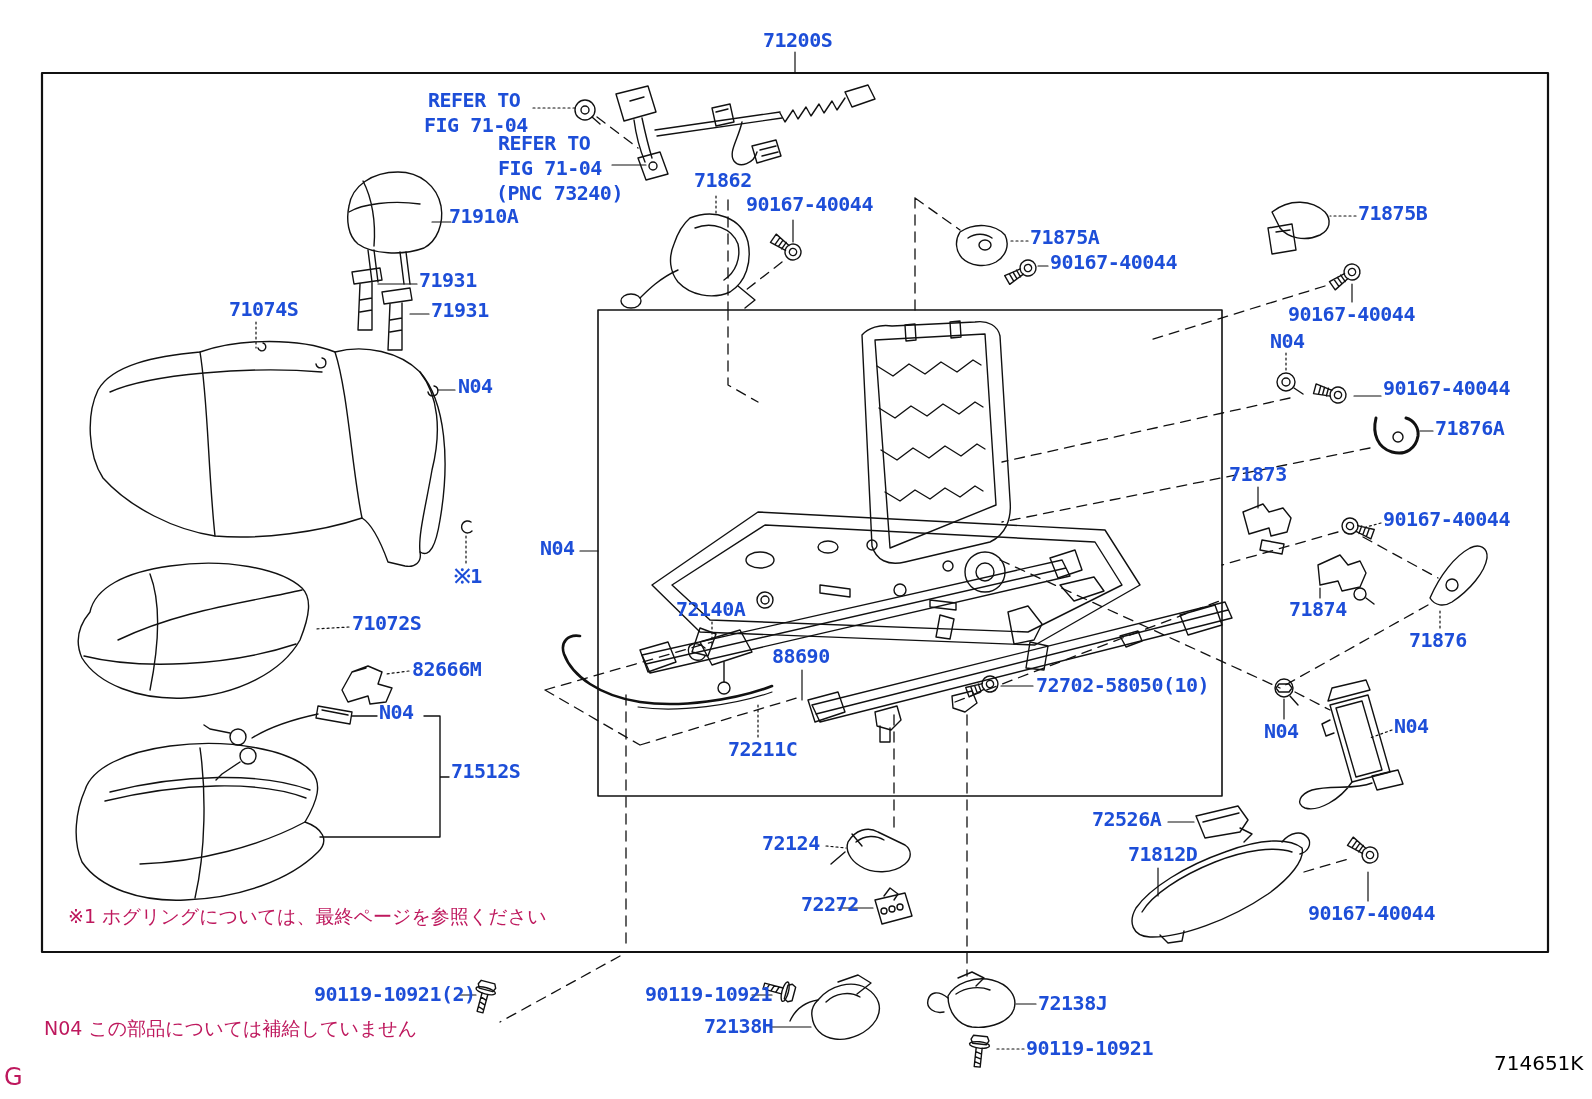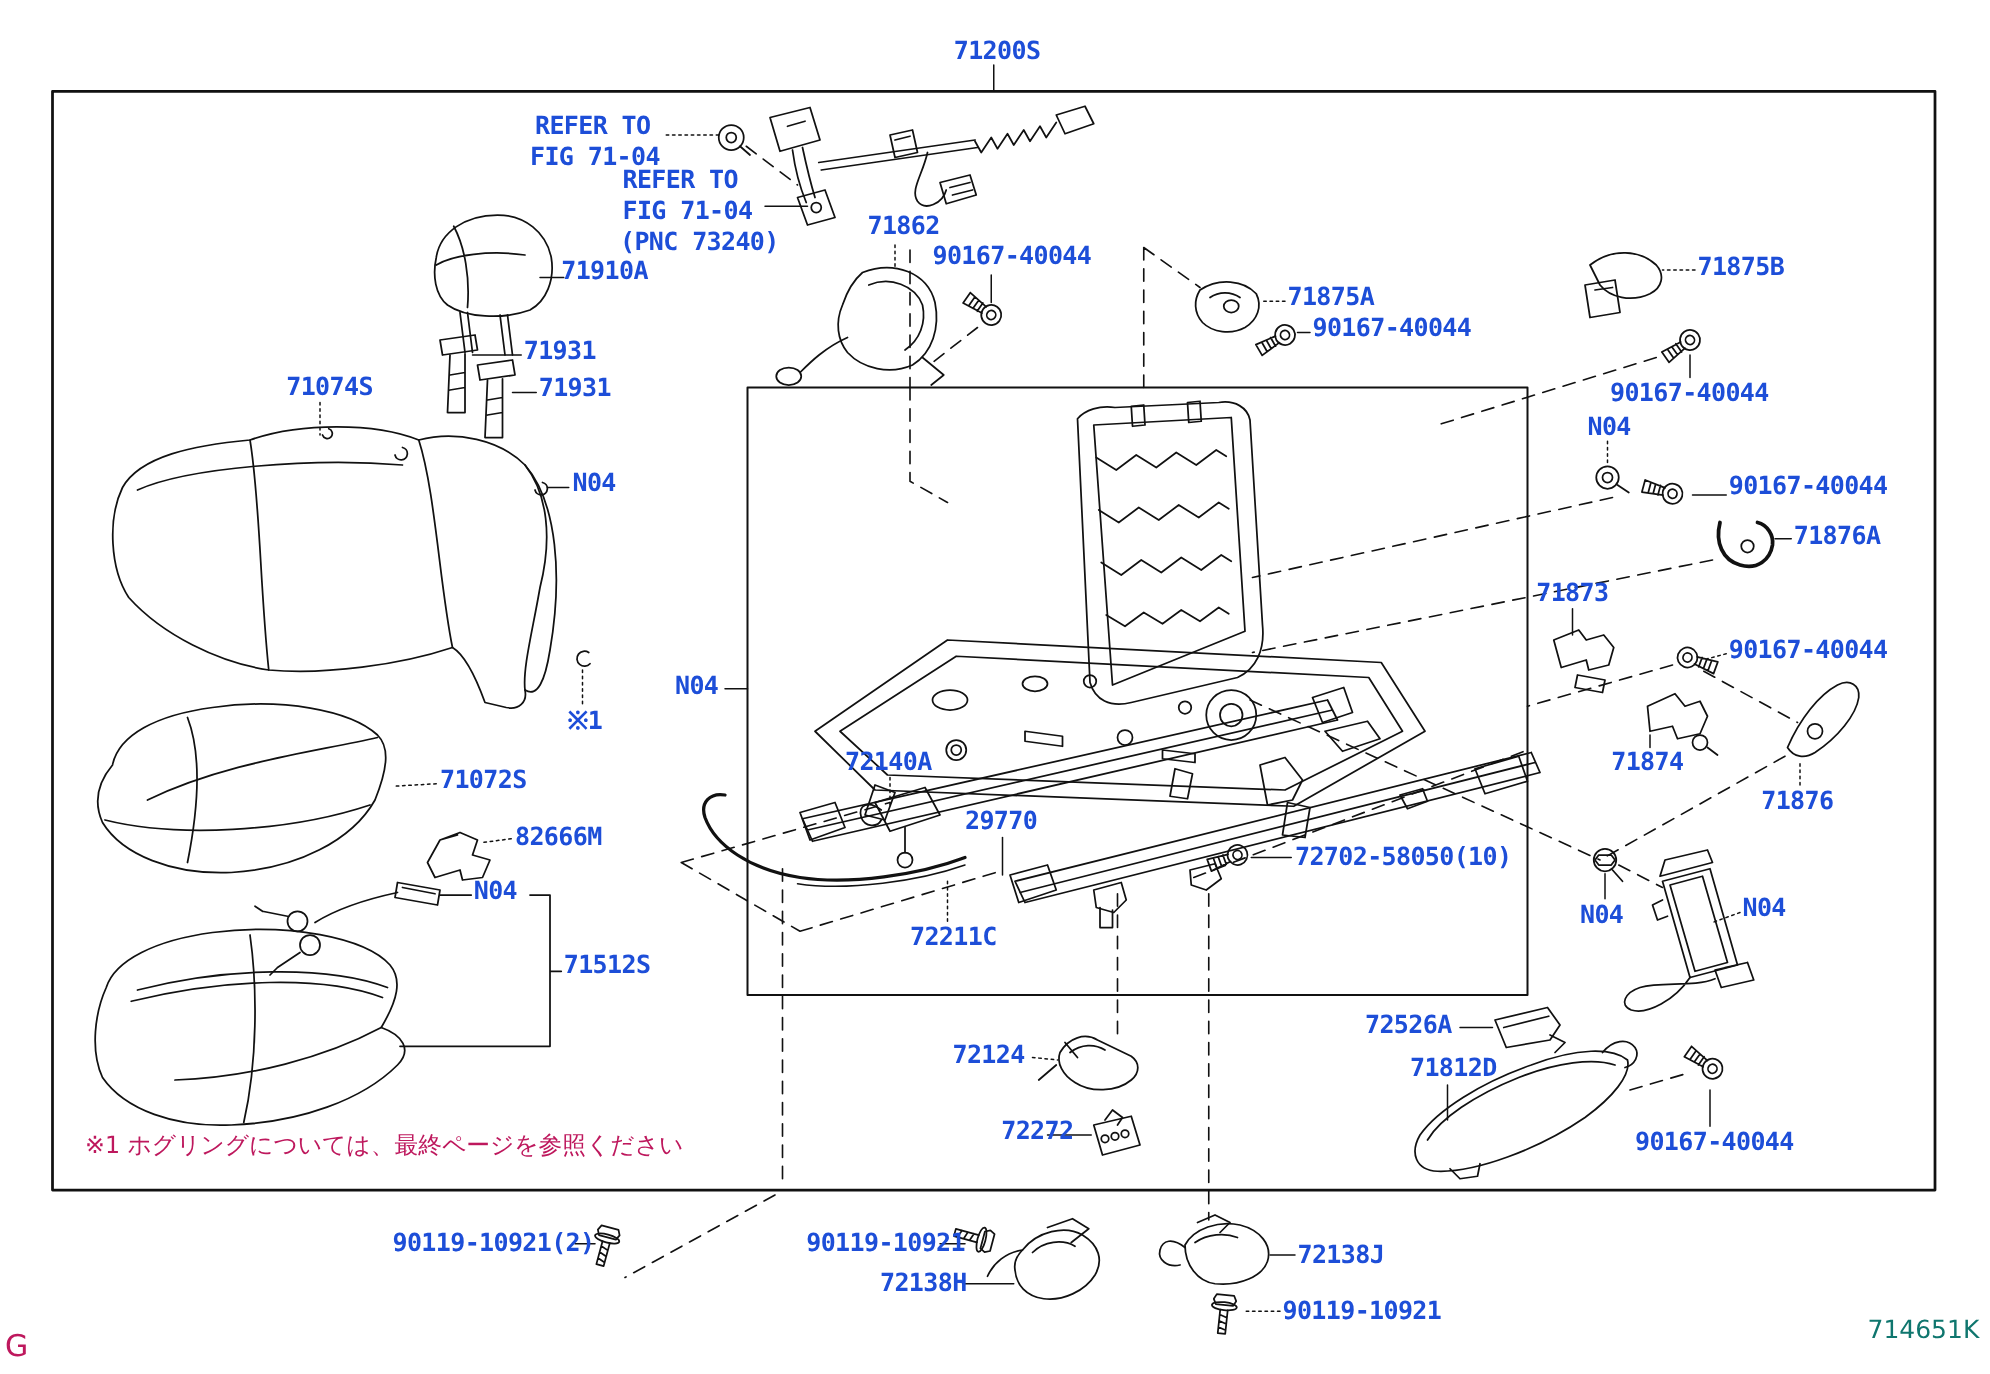--- a/index.html
+++ b/index.html
@@ -2,21 +2,21 @@
 <html><head>
 <meta charset="utf-8">
 <style>
   html,body{margin:0;padding:0;background:#ffffff;}
   #page{position:relative;width:1592px;height:1099px;background:#ffffff;overflow:hidden;
         font-family:"DejaVu Sans","Liberation Sans",sans-serif;color:#111;}
   #art{position:absolute;left:0;top:0;width:1592px;height:1099px;}
   .lbl{position:absolute;white-space:nowrap;font:700 20px "DejaVu Sans Mono","Liberation Mono",monospace;
        letter-spacing:-0.5px;color:#1d4ed8;line-height:1;}
   .note{position:absolute;white-space:nowrap;font:400 19px "DejaVu Sans","Liberation Sans",sans-serif;color:#be185d;line-height:1.15;}
-  .code{position:absolute;white-space:nowrap;font:400 20px "DejaVu Sans","Liberation Sans",sans-serif;color:#0f766e;line-height:1;}
+  .code{position:absolute;white-space:nowrap;font:400 20px "DejaVu Sans","Liberation Sans",sans-serif;color:#000000;line-height:1;}
 </style>
 </head>
 <body>
 
 <div id="page">
 
   <svg id="art" viewBox="0 0 1592 1099" fill="none" stroke="#111" stroke-width="1.4" stroke-linecap="round" stroke-linejoin="round">
 
     <defs>
       <g id="screw">
@@ -348,21 +348,21 @@
   <div class="lbl" style="left:419px;top:270px">71931</div>
   <div class="lbl" style="left:431px;top:300px">71931</div>
   <div class="lbl" style="left:229px;top:299px">71074S</div>
   <div class="lbl" style="left:458px;top:376px">N04</div>
   <div class="lbl" style="left:540px;top:538px">N04</div>
   <div class="lbl" style="left:1229px;top:464px">71873</div>
   <div class="lbl" style="left:1383px;top:509px">90167-40044</div>
   <div class="lbl" style="left:1289px;top:599px">71874</div>
   <div class="lbl" style="left:1409px;top:630px">71876</div>
   <div class="lbl" style="left:676px;top:599px">72140A</div>
-  <div class="lbl" style="left:772px;top:646px">29770</div>
+  <div class="lbl" style="left:772px;top:646px">88690</div>
   <div class="lbl" style="left:1036px;top:675px">72702-58050(10)</div>
   <div class="lbl" style="left:728px;top:739px">72211C</div>
   <div class="lbl" style="left:352px;top:613px">71072S</div>
   <div class="lbl" style="left:412px;top:659px">82666M</div>
   <div class="lbl" style="left:379px;top:702px">N04</div>
   <div class="lbl" style="left:451px;top:761px">71512S</div>
   <div class="lbl" style="left:454px;top:566px">※1</div>
   <div class="lbl" style="left:762px;top:833px">72124</div>
   <div class="lbl" style="left:801px;top:894px">72272</div>
   <div class="lbl" style="left:1264px;top:721px">N04</div>
@@ -370,16 +370,17 @@
   <div class="lbl" style="left:1092px;top:809px">72526A</div>
   <div class="lbl" style="left:1128px;top:844px">71812D</div>
   <div class="lbl" style="left:1308px;top:903px">90167-40044</div>
   <div class="lbl" style="left:314px;top:984px">90119-10921(2)</div>
   <div class="lbl" style="left:645px;top:984px">90119-10921</div>
   <div class="lbl" style="left:704px;top:1016px">72138H</div>
   <div class="lbl" style="left:1038px;top:993px">72138J</div>
   <div class="lbl" style="left:1026px;top:1038px">90119-10921</div>
 
   <div class="note" style="left:68px;top:906px">※1  ホグリングについては、最終ページを参照ください</div>
+  <div class="note" style="left:44px;top:1018px">N04  この部品については補給していません</div>
   <div class="code" style="left:1494px;top:1053px">714651K</div>
   <div class="note" style="left:4px;top:1064px;font-size:24px">G</div>
 
 </div>
 
 </body></html>

